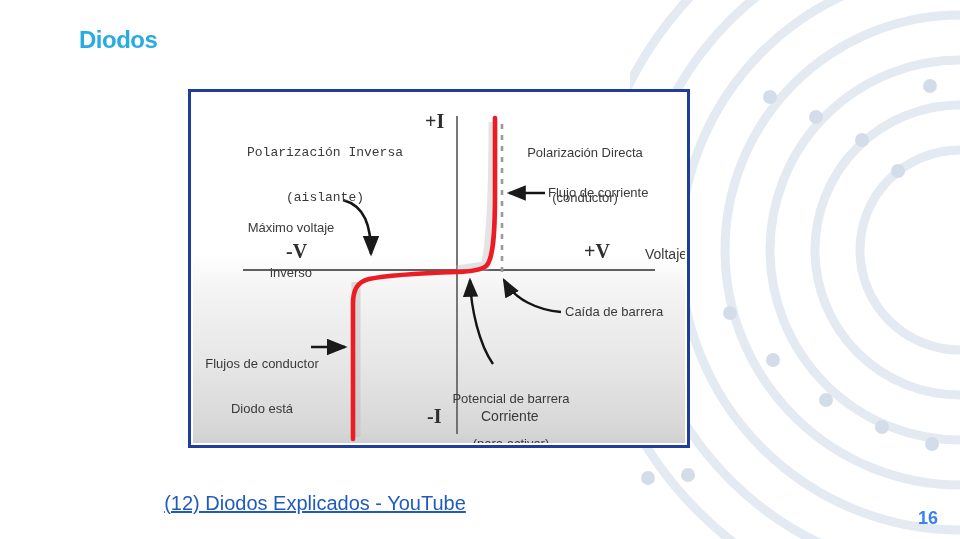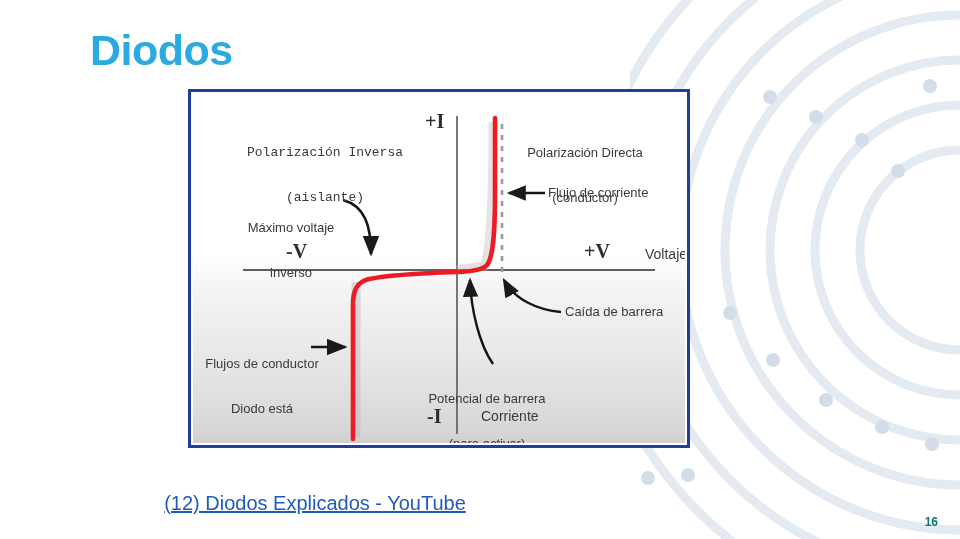--- a/index.html
+++ b/index.html
@@ -26,23 +26,23 @@
     width: 330px;
     height: 539px;
     overflow: hidden;
     pointer-events: none;
   }
   #deco svg { display: block; }
 
   
   #title {
     position: absolute;
-    left: 90px;
+    left: 79px;
     top: 26px;
-    font-size: 43px;
+    font-size: 24px;
     font-weight: bold;
     color: #29ABE2;
     letter-spacing: -0.5px;
     font-family: "Liberation Sans", sans-serif;
     text-align: center;
   }
 
   
   #figure-frame {
     position: absolute;
@@ -113,23 +113,23 @@
     color: #1F5BBF;
     text-decoration: underline;
     font-family: "Liberation Sans", sans-serif;
   }
 
   
   #page-number {
     position: absolute;
     right: 22px;
     bottom: 10px;
-    font-size: 12px;
+    font-size: 18px;
     font-weight: bold;
-    color: #0f766e;
+    color: #3b82f6;
     font-family: "Liberation Sans", sans-serif;
   }
 </style>
 </head>
 <body>
 
 <div id="slide">
 
   <div id="deco">
     <svg width="330" height="539" viewBox="0 0 330 539" xmlns="http://www.w3.org/2000/svg">
@@ -214,21 +214,21 @@
 
       <div class="fig-txt center" style="left:28px; top:96px; width:140px;">
         <div>Máximo voltaje</div>
         <div>inverso</div>
       </div>
 
       <div class="fig-txt" style="left:355px; top:91px;">Flujo de corriente</div>
 
       <div class="fig-txt" style="left:372px; top:210px;">Caída de barrera</div>
 
-      <div class="fig-txt center" style="left:204px; top:267px; width:180px;">
+      <div class="fig-txt center" style="left:228px; top:267px; width:180px;">
         <div>Potencial de barrera</div>
         <div>(para activar)</div>
       </div>
 
       <div class="fig-txt center" style="left:10px; top:232px; width:118px;">
         <div>Flujos de conductor</div>
         <div>Diodo está</div>
         
       </div>
 

